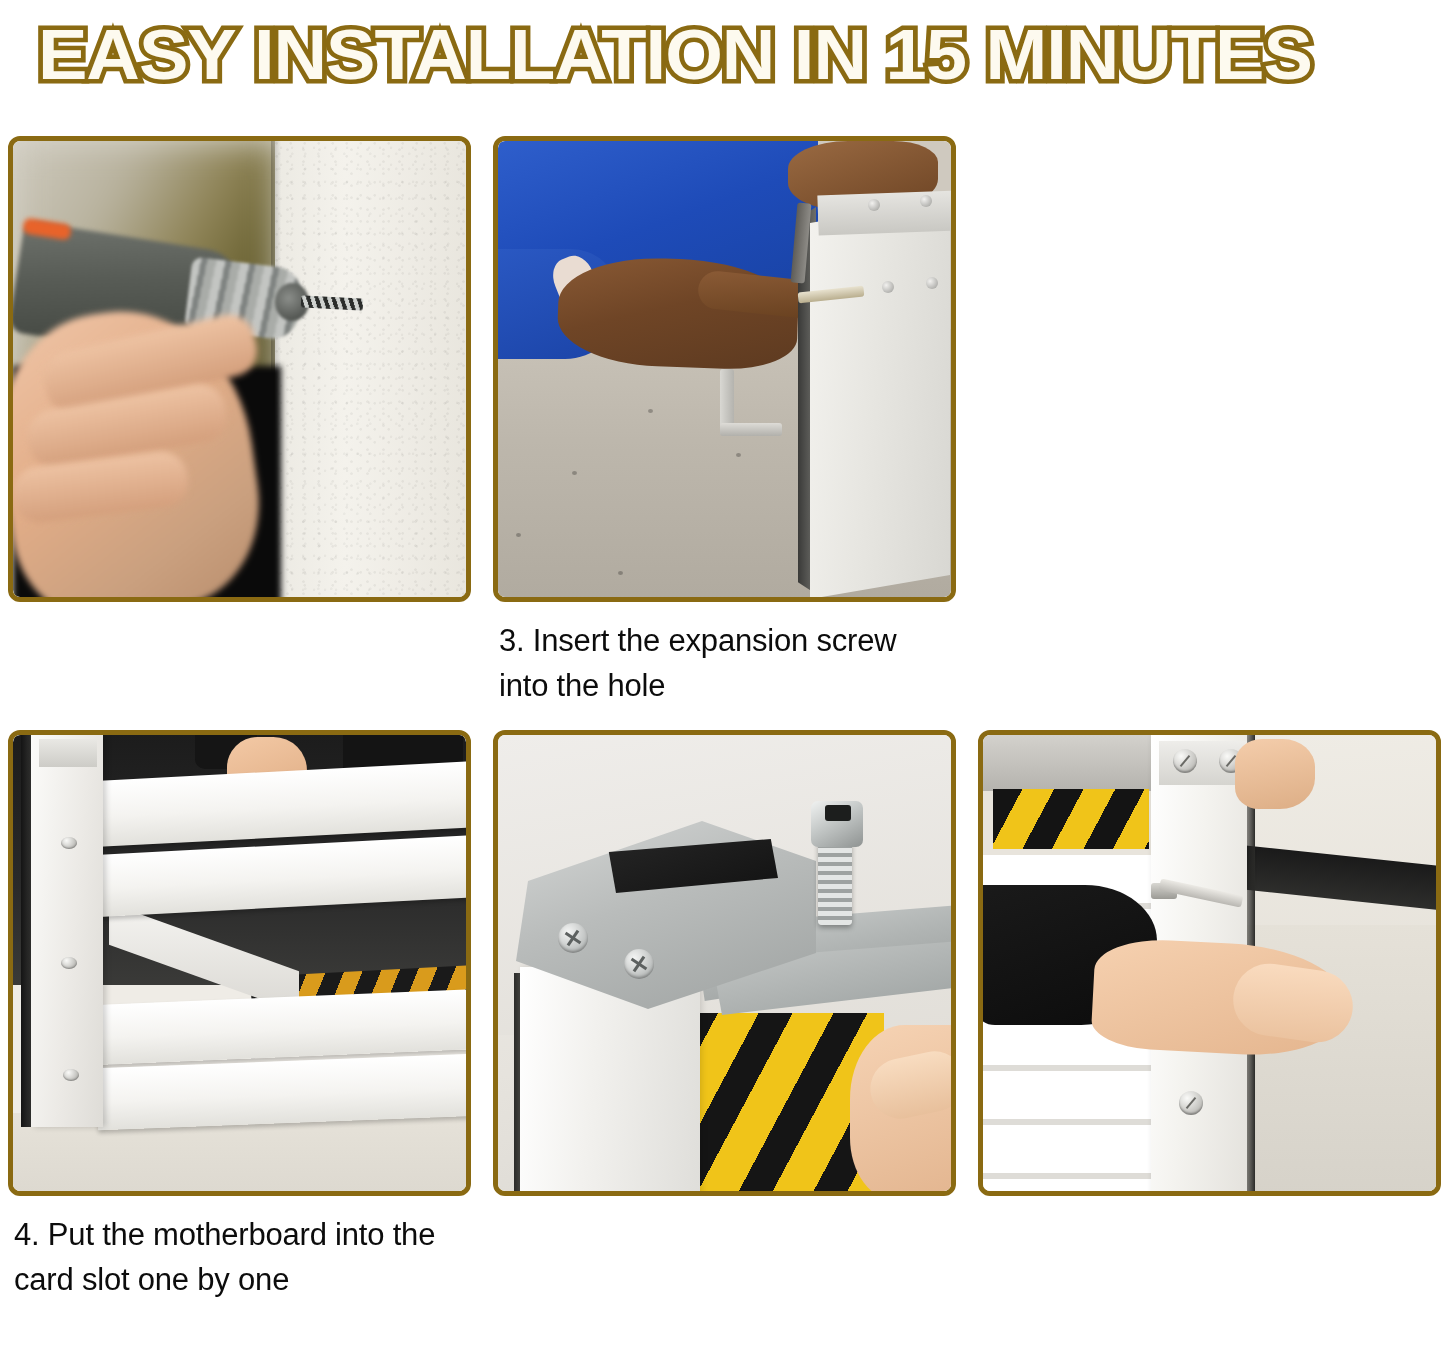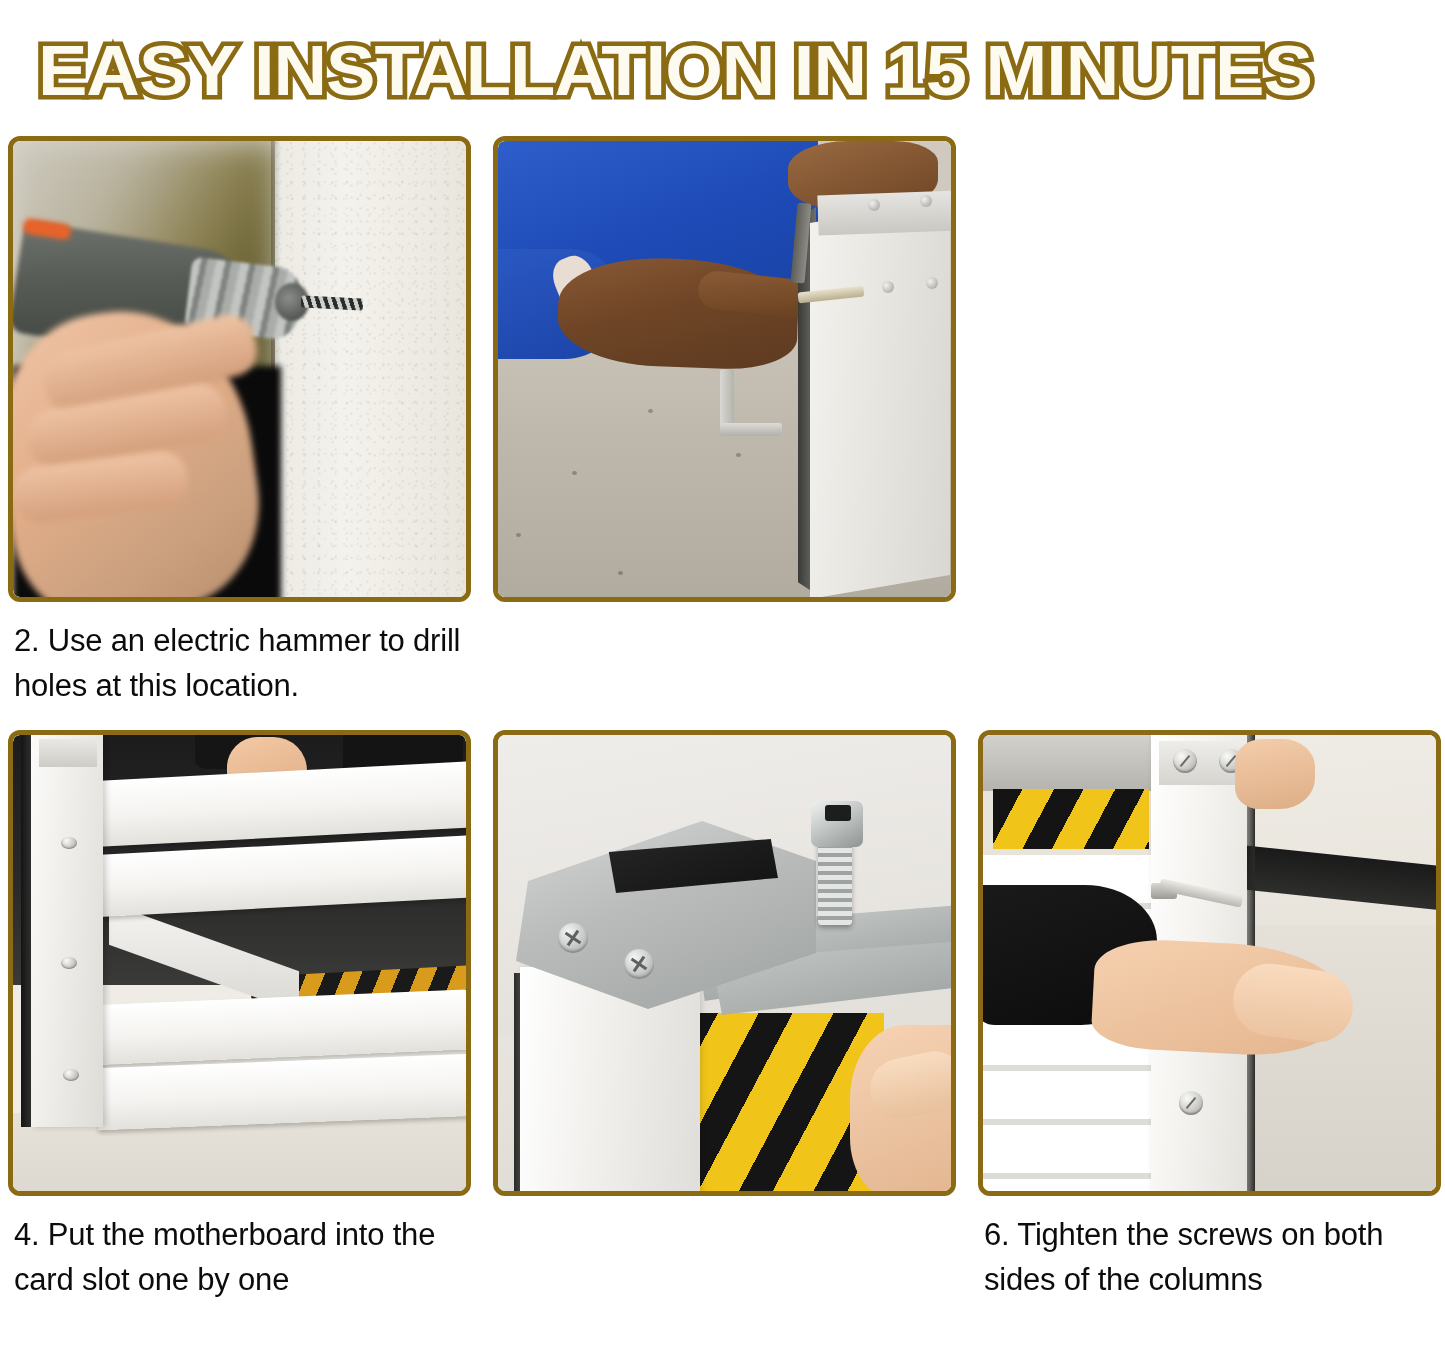--- a/index.html
+++ b/index.html
@@ -21,21 +21,21 @@
   }
 
   
   .title-bar {
     position: absolute;
     left: 0;
     top: 0;
     width: 1349px;
     height: 108px;
     display: flex;
-    align-items: flex-end;
+    align-items: center;
     justify-content: center;
   }
   .title-text {
     font-family: "Liberation Sans", sans-serif;
     font-weight: bold;
     font-size: 70px;
     line-height: 74px;
     letter-spacing: -1px;
     transform: scaleX(1.06);
     transform-origin: center top;
@@ -568,21 +568,20 @@
             <div class="drill-trigger"></div>
             <div class="chuck"></div>
             <div class="chuck-nose"></div>
             <div class="bit"></div>
             <div class="hand"></div>
             <div class="finger1"></div>
             <div class="finger2"></div>
             <div class="finger3"></div>
           </div>
         </div>
-        <div class="caption">2. Use an electric hammer to drill holes at this location.</div>
       </div>
 
       <div class="cell">
         <div class="photo">
           <div class="photo-inner p3">
             <div class="floor"></div>
             <div class="speck" style="left:150px;top:268px"></div>
             <div class="speck" style="left:74px;top:330px"></div>
             <div class="speck" style="left:18px;top:392px"></div>
             <div class="speck" style="left:238px;top:312px"></div>
@@ -599,20 +598,21 @@
             <div class="sc" style="left:370px;top:58px"></div>
             <div class="sc" style="left:422px;top:54px"></div>
             <div class="sc" style="left:384px;top:140px"></div>
             <div class="sc" style="left:428px;top:136px"></div>
             <div class="allen-hand2"></div>
             <div class="allen-hand"></div>
             <div class="allen-floor"></div>
             <div class="allen-floor2"></div>
           </div>
         </div>
+        <div class="caption">3. Insert the expansion screw into the hole</div>
       </div>
     </div>
 
     <div class="row row2">
 
       <div class="cell">
         <div class="photo">
           <div class="photo-inner p4">
             <div class="bgdark"></div>
             <div class="floor4"></div>
@@ -675,18 +675,17 @@
             <div class="s6" style="left:236px;top:14px"></div>
             <div class="s6" style="left:196px;top:356px"></div>
             <div class="sleeve6"></div>
             <div class="arm6"></div>
             <div class="fing6"></div>
             <div class="hand6top"></div>
             <div class="driver-tip"></div>
             <div class="driver"></div>
           </div>
         </div>
-        <div class="caption">6. Tighten the screws on both sides of the columns</div>
       </div>
     </div>
 
   </div>
 </div>
 
 </body></html>

